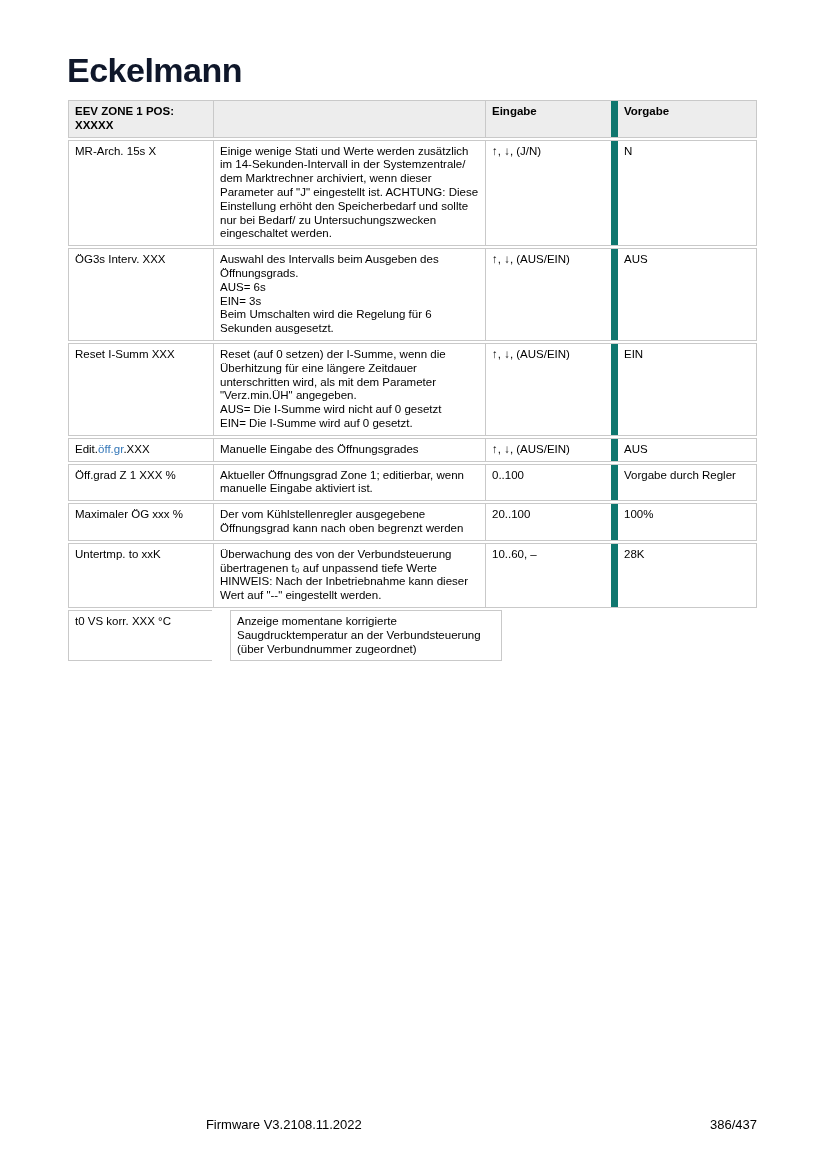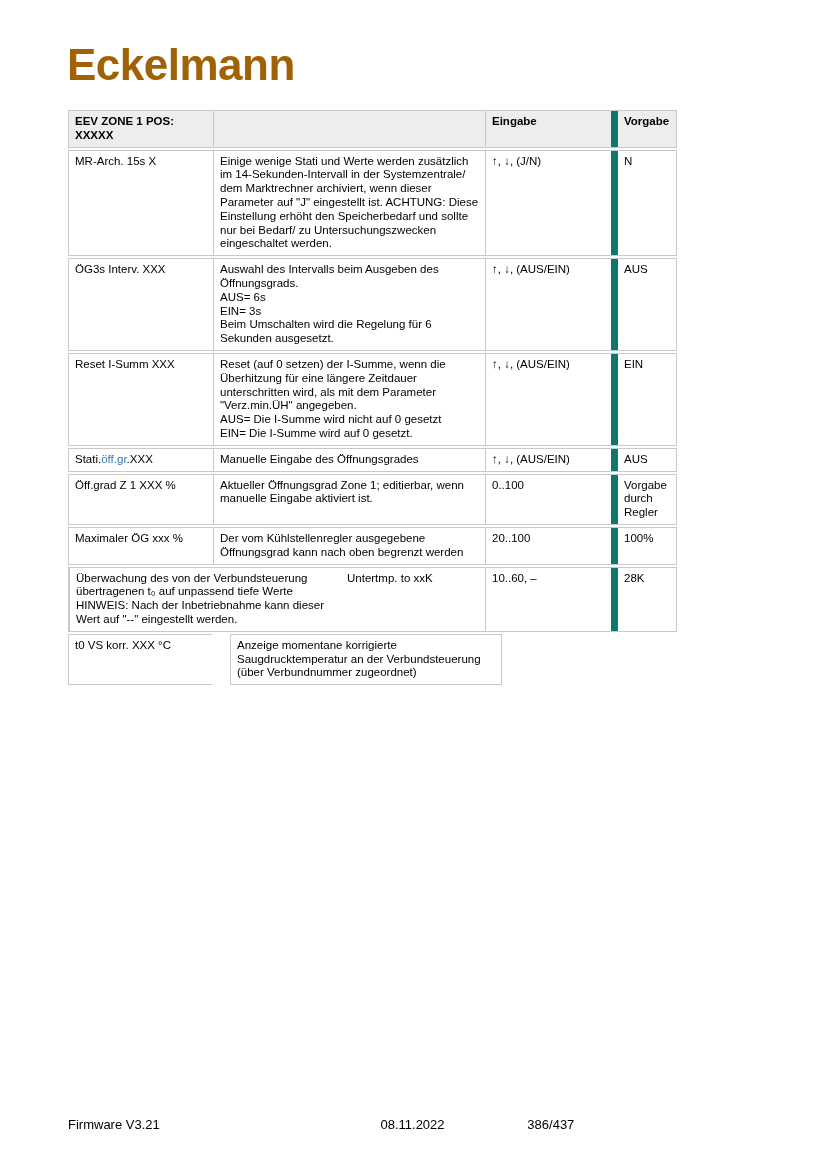--- a/index.html
+++ b/index.html
@@ -8,31 +8,31 @@
     width: 827px;
     height: 1169px;
     background: #ffffff;
     font-family: "Liberation Sans", sans-serif;
     color: #000000;
     overflow: hidden;
   }
   .logo {
     position: absolute;
     left: 67px;
-    top: 40px;
-    font-size: 44px;
+    top: 51px;
+    font-size: 34px;
     font-weight: bold;
     letter-spacing: -0.5px;
-    color: #a16207;
+    color: #0f172a;
   }
   .ptable {
     position: absolute;
     left: 68px;
-    top: 110px;
-    width: 609px;
+    top: 100px;
+    width: 689px;
   }
   .trow {
     display: flex;
     border: 1px solid #c9c9c9;
     margin-bottom: 2px;
     background: #ffffff;
     align-items: stretch;
   }
   .trow.thead {
     background: #ededed;
@@ -59,22 +59,22 @@
     cursor: pointer;
   }
   .footer {
     position: absolute;
     left: 68px;
     width: 689px;
     top: 1117px;
     display: flex;
     font-size: 13px;
   }
-  .footer > div { flex: 1; }
-  .footer .f-center { text-align: center; }
+  .footer > div { flex: 1; text-align: right; }
+  .footer .f-center { text-align: left; }
   .footer .f-right { }
 </style>
 </head>
 <body>
 
 <div class="page">
 
   <div class="logo">Eckelmann</div>
 
   <div class="ptable">
@@ -106,44 +106,44 @@
     <div class="trow">
       <div class="c c1">Reset I-Summ XXX</div>
       <div class="c c2">Reset (auf 0 setzen) der I-Summe, wenn die Überhitzung für eine längere Zeitdauer unterschritten wird, als mit dem Parameter "Verz.min.ÜH" angegeben.
 AUS= Die I-Summe wird nicht auf 0 gesetzt
 EIN= Die I-Summe wird auf 0 gesetzt.</div>
       <div class="c c3">↑, ↓, (AUS/EIN)</div>
       <div class="c c4">EIN</div>
     </div>
 
     <div class="trow">
-      <div class="c c1"><span>Stati.</span><a class="link">öff.gr</a><span>.XXX</span></div>
+      <div class="c c1"><span>Edit.</span><a class="link">öff.gr</a><span>.XXX</span></div>
       <div class="c c2">Manuelle Eingabe des Öffnungsgrades</div>
       <div class="c c3">↑, ↓, (AUS/EIN)</div>
       <div class="c c4">AUS</div>
     </div>
 
     <div class="trow">
       <div class="c c1">Öff.grad Z 1 XXX %</div>
       <div class="c c2">Aktueller Öffnungsgrad Zone 1; editierbar, wenn manuelle Eingabe aktiviert ist.</div>
       <div class="c c3">0..100</div>
       <div class="c c4">Vorgabe durch Regler</div>
     </div>
 
     <div class="trow">
       <div class="c c1">Maximaler ÖG xxx %</div>
       <div class="c c2">Der vom Kühlstellenregler ausgegebene Öffnungsgrad kann nach oben begrenzt werden</div>
       <div class="c c3">20..100</div>
       <div class="c c4">100%</div>
     </div>
 
     <div class="trow">
+      <div class="c c1">Untertmp. to xxK</div>
       <div class="c c2">Überwachung des von der Verbundsteuerung übertragenen t₀ auf unpassend tiefe Werte
 HINWEIS: Nach der Inbetriebnahme kann dieser Wert auf "--" eingestellt werden.</div>
-      <div class="c c1">Untertmp. to xxK</div>
       <div class="c c3">10..60, –</div>
       <div class="c c4">28K</div>
     </div>
 
     <div class="trow partial">
       <div class="c c1">t0 VS korr. XXX °C</div>
       <div class="c c2">Anzeige momentane korrigierte Saugdrucktemperatur an der Verbundsteuerung (über Verbundnummer zugeordnet)</div>
       <div class="c c3"></div>
       <div class="c c4"></div>
     </div>

